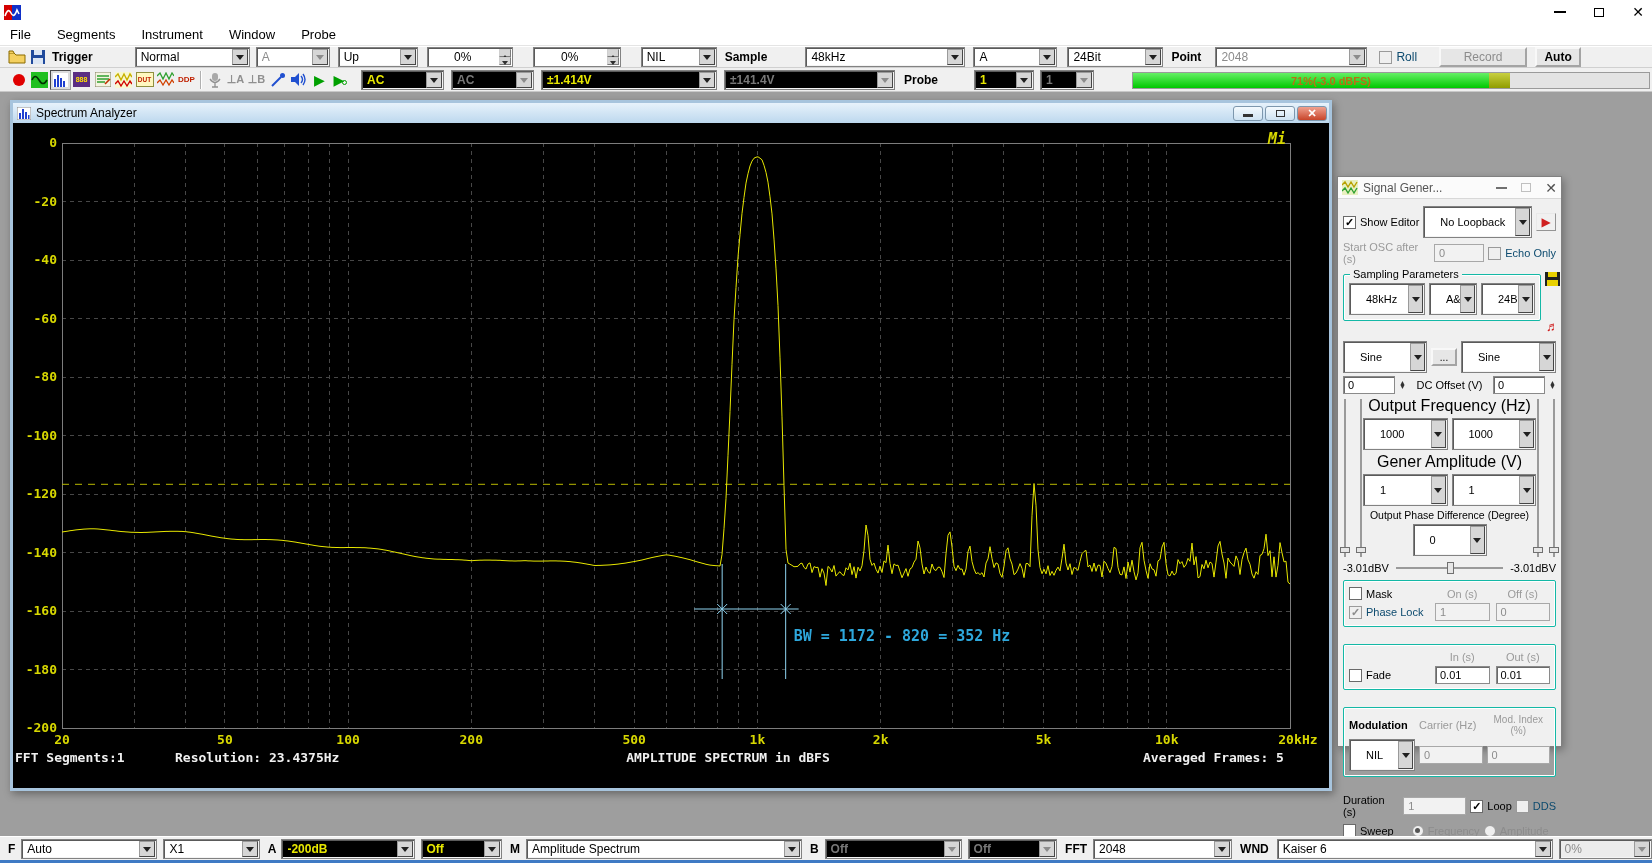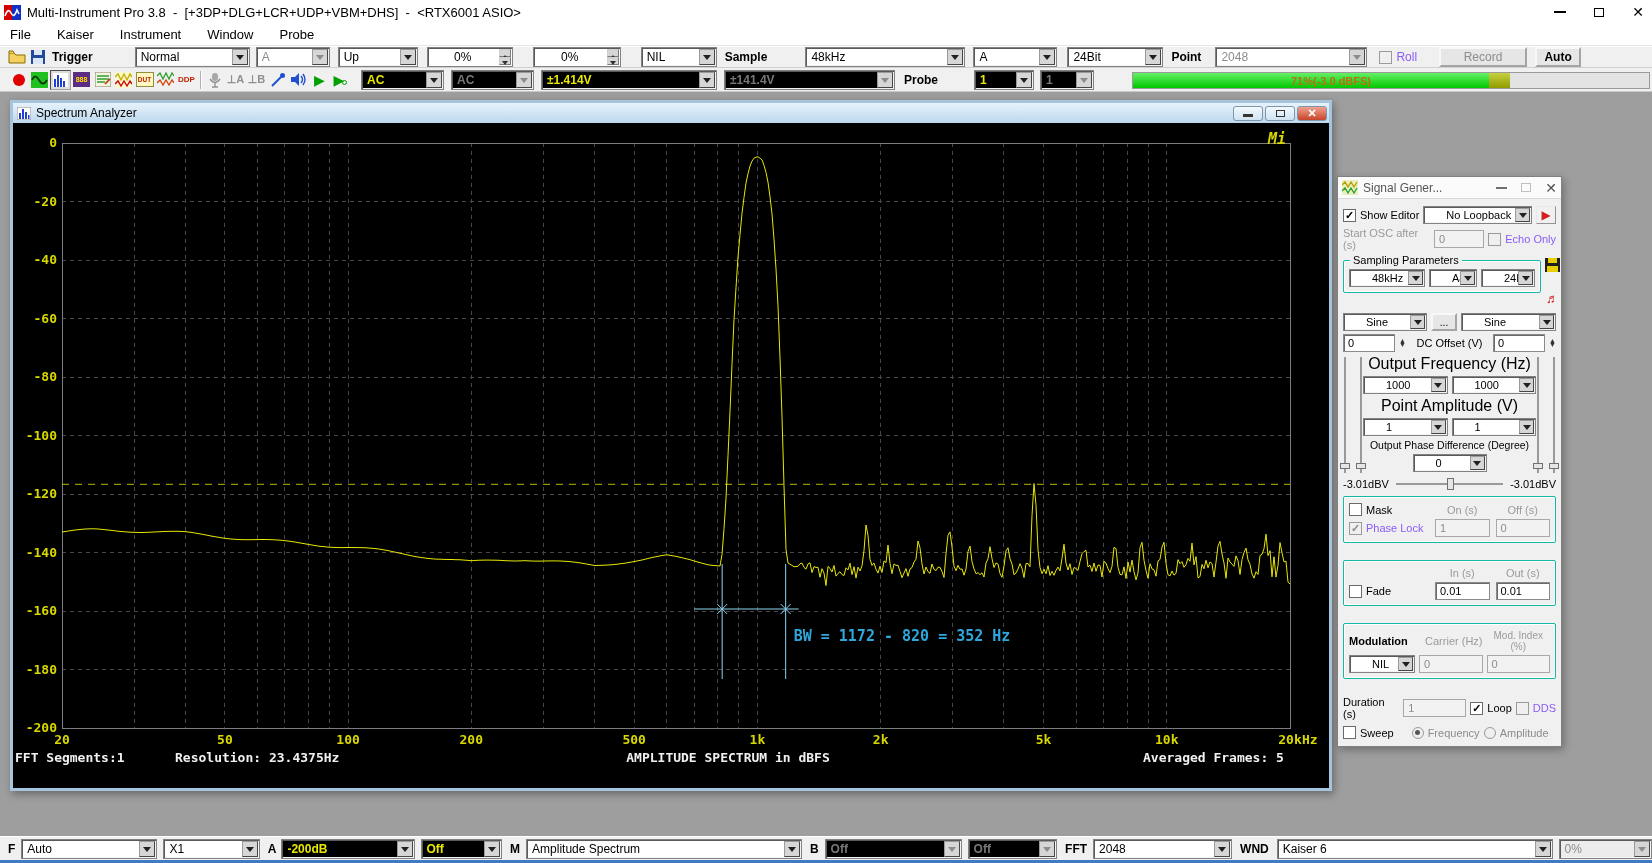--- a/index.html
+++ b/index.html
@@ -33,21 +33,21 @@
   .spin .ud{position:absolute;right:1px;top:1px;bottom:1px;width:12px;display:flex;flex-direction:column}
   .spin .ud i{flex:1;background:#d6d6d6;border:1px outset #cfcfcf;position:relative}
   .spin .ud i.up::after,.spin .ud i.dn::after{content:"";position:absolute;left:2px;border:3px solid transparent}
   .spin .ud i.up::after{top:2px;border-bottom:4px solid #303030}
   .spin .ud i.dn::after{top:3px;border-top:4px solid #303030}
   .btn{height:20px;background:#e6e6e6;border:2px outset #f8f8f8;display:flex;align-items:center;justify-content:center;font-size:12px;padding:0 8px;white-space:nowrap}
   .btn.dis{color:#8c8c8c}
   .ck{display:flex;align-items:center;gap:4px;white-space:nowrap}
   .ck .bx{width:13px;height:13px;background:#fff;border:1px solid #6a6a6a;display:flex;align-items:center;justify-content:center;font-size:11px;color:#000}
   .ck .bx.on::after{content:"✓";font-weight:bold}
-  .ck.dis{color:#8b5cf6}
+  .ck.dis{color:#0c4a6e}
   .ck.dis .bx{background:#efefef;border-color:#9a9a9a}
   .ck.dis .bx.on::after{color:#8c8c8c}
   .rd{display:flex;align-items:center;gap:4px;white-space:nowrap}
   .rd .ci{width:12px;height:12px;border-radius:50%;background:#fff;border:1px solid #6a6a6a;display:flex;align-items:center;justify-content:center}
   .rd .ci.on::after{content:"";width:5px;height:5px;border-radius:50%;background:#555}
   .rd.dis{color:#8c8c8c}
   .rd.dis .ci{background:#efefef;border-color:#9a9a9a}
   .sep{width:1px;height:18px;background:#b0b0b0;margin:0 3px;box-shadow:1px 0 0 #fff}
   .ico{width:21px;height:20px;display:flex;align-items:center;justify-content:center;font-size:12px;flex:none}
 
@@ -72,21 +72,21 @@
   
   #sg{position:absolute;left:1337px;top:176px;width:225px;height:571px;background:#f0f0f0;border:1px solid #808080;box-shadow:2px 3px 8px rgba(0,0,0,.3);font-size:11px}
   #sg-title{height:22px;background:#fbfbfb;border-bottom:1px solid #d8d8d8;display:flex;align-items:center;gap:5px;padding:0 4px;color:#555;font-size:12px}
   #sg-title .sgb{margin-left:auto;display:flex;gap:14px;align-items:center;color:#666}
   #sg-body{padding:4px 5px;position:relative}
   .row{display:flex;align-items:center;gap:4px;margin:3px 0}
   .grp{border:1px solid #14b8a6;box-shadow:inset 0 0 0 1px #ffffff;border-radius:2px;position:relative;padding:6px 5px 5px;margin:6px 0 17px}
   .grp>.gt{position:absolute;top:-7px;left:6px;background:#f0f0f0;padding:0 3px;font-size:11px}
   .inp{height:18px;background:#fff;border:1px solid #8a8a8a;box-shadow:inset 1px 1px 0 #6a6a6a;display:flex;align-items:center;padding:0 4px;font-size:11px}
   .inp.dis{background:#f2f2f2;color:#8c8c8c;border-color:#a8a8a8;box-shadow:none}
-  .cb.sm{height:18px;font-size:11px;padding:0 17px 0 22px}
+  .cb.sm{height:32px;font-size:11px;padding:0 17px 0 16px}
   .cb.sm .ar{width:15px}
   .lblc{text-align:center;width:100%;font-size:16px}
   .dim{color:#9a9a9a}
   .vcol{display:flex;justify-content:space-between;width:20px;align-self:stretch;padding:2px 1px}
   .vtrack{width:2px;background:#9a9a9a;position:relative;height:100%}
   .vhandle{position:absolute;bottom:4px;left:-4px;width:10px;height:6px;background:#e6e6e6;border:1px solid #707070}
   .htrack{height:2px;background:#9a9a9a;flex:1;position:relative;margin:0 3px}
   .hhandle{position:absolute;top:-5px;left:48%;width:7px;height:12px;background:#e6e6e6;border:1px solid #707070}
   .g2{display:grid;grid-template-columns:80px 1fr 1fr;gap:3px 6px;align-items:center}
   .g3{display:grid;grid-template-columns:66px 1fr 1fr;gap:3px 4px;align-items:center}
@@ -95,31 +95,30 @@
 <body>
 
 <div id="stage">
 
   <div id="titlebar">
     <svg width="17" height="15">
         <rect x="0" y="0" width="17" height="15" fill="#d40000"></rect>
         <rect x="8" y="0" width="9" height="15" fill="#1030c8"></rect>
         <path d="M1 11 Q4 2 7 8 Q10 14 13 5 L15 9" stroke="#fff" fill="none" stroke-width="1.6"></path>
       </svg>
-    <span class="ttl">Multi-Instrument Pro 3.8  -  [+3DP+DLG+LCR+UDP+VBM+DHS]  -  &lt;RTX6001 ASIO&gt;</span>
     <div class="wbtns">
       <div class="wmin"></div>
       <div class="wmax"></div>
       <div class="wclose">✕</div>
     </div>
   </div>
 
   <div id="menubar">
     <span>File</span>
-    <span>Kaiser</span>
+    <span>Segments</span>
     <span>Instrument</span>
     <span>Window</span>
     <span>Probe</span>
   </div>
 
   <div id="tb1" class="tb">
     <div class="ico" style="margin-left:6px">
         <svg width="18" height="14">
           <path d="M1 3 L6 3 L8 5 L17 5 L17 13 L1 13 Z" fill="#f4d060" stroke="#8a6a00"></path>
           <path d="M1 3 L1 1 L5 1 L6 3" fill="#f4d060" stroke="#8a6a00"></path>
@@ -506,21 +505,21 @@
           <div class="row">
             <div class="cb sm" style="flex:1">
                 <span>1000</span>
                 <span class="ar"></span>
               </div>
             <div class="cb sm" style="flex:1">
                 <span>1000</span>
                 <span class="ar"></span>
               </div>
           </div>
-          <div class="lblc">Point Amplitude (V)</div>
+          <div class="lblc">Gener Amplitude (V)</div>
           <div class="row">
             <div class="cb sm" style="flex:1">
                 <span>1</span>
                 <span class="ar"></span>
               </div>
             <div class="cb sm" style="flex:1">
                 <span>1</span>
                 <span class="ar"></span>
               </div>
           </div>
@@ -581,21 +580,21 @@
               <span>0.01</span>
             </div>
           <div class="inp">
               <span>0.01</span>
             </div>
         </div>
       </div>
       <div class="grp">
         <div class="g3">
           <span style="font-weight:bold">Modulation</span>
-          <span class="dim" style="text-align:right">Carrier (Hz)</span>
+          <span class="dim" style="text-align:left">Carrier (Hz)</span>
           <span class="dim" style="text-align:center;font-size:10px">Mod. Index (%)</span>
           <div class="cb sm">
               <span>NIL</span>
               <span class="ar"></span>
             </div>
           <div class="inp dis">
               <span>0</span>
             </div>
           <div class="inp dis">
               <span>0</span>

